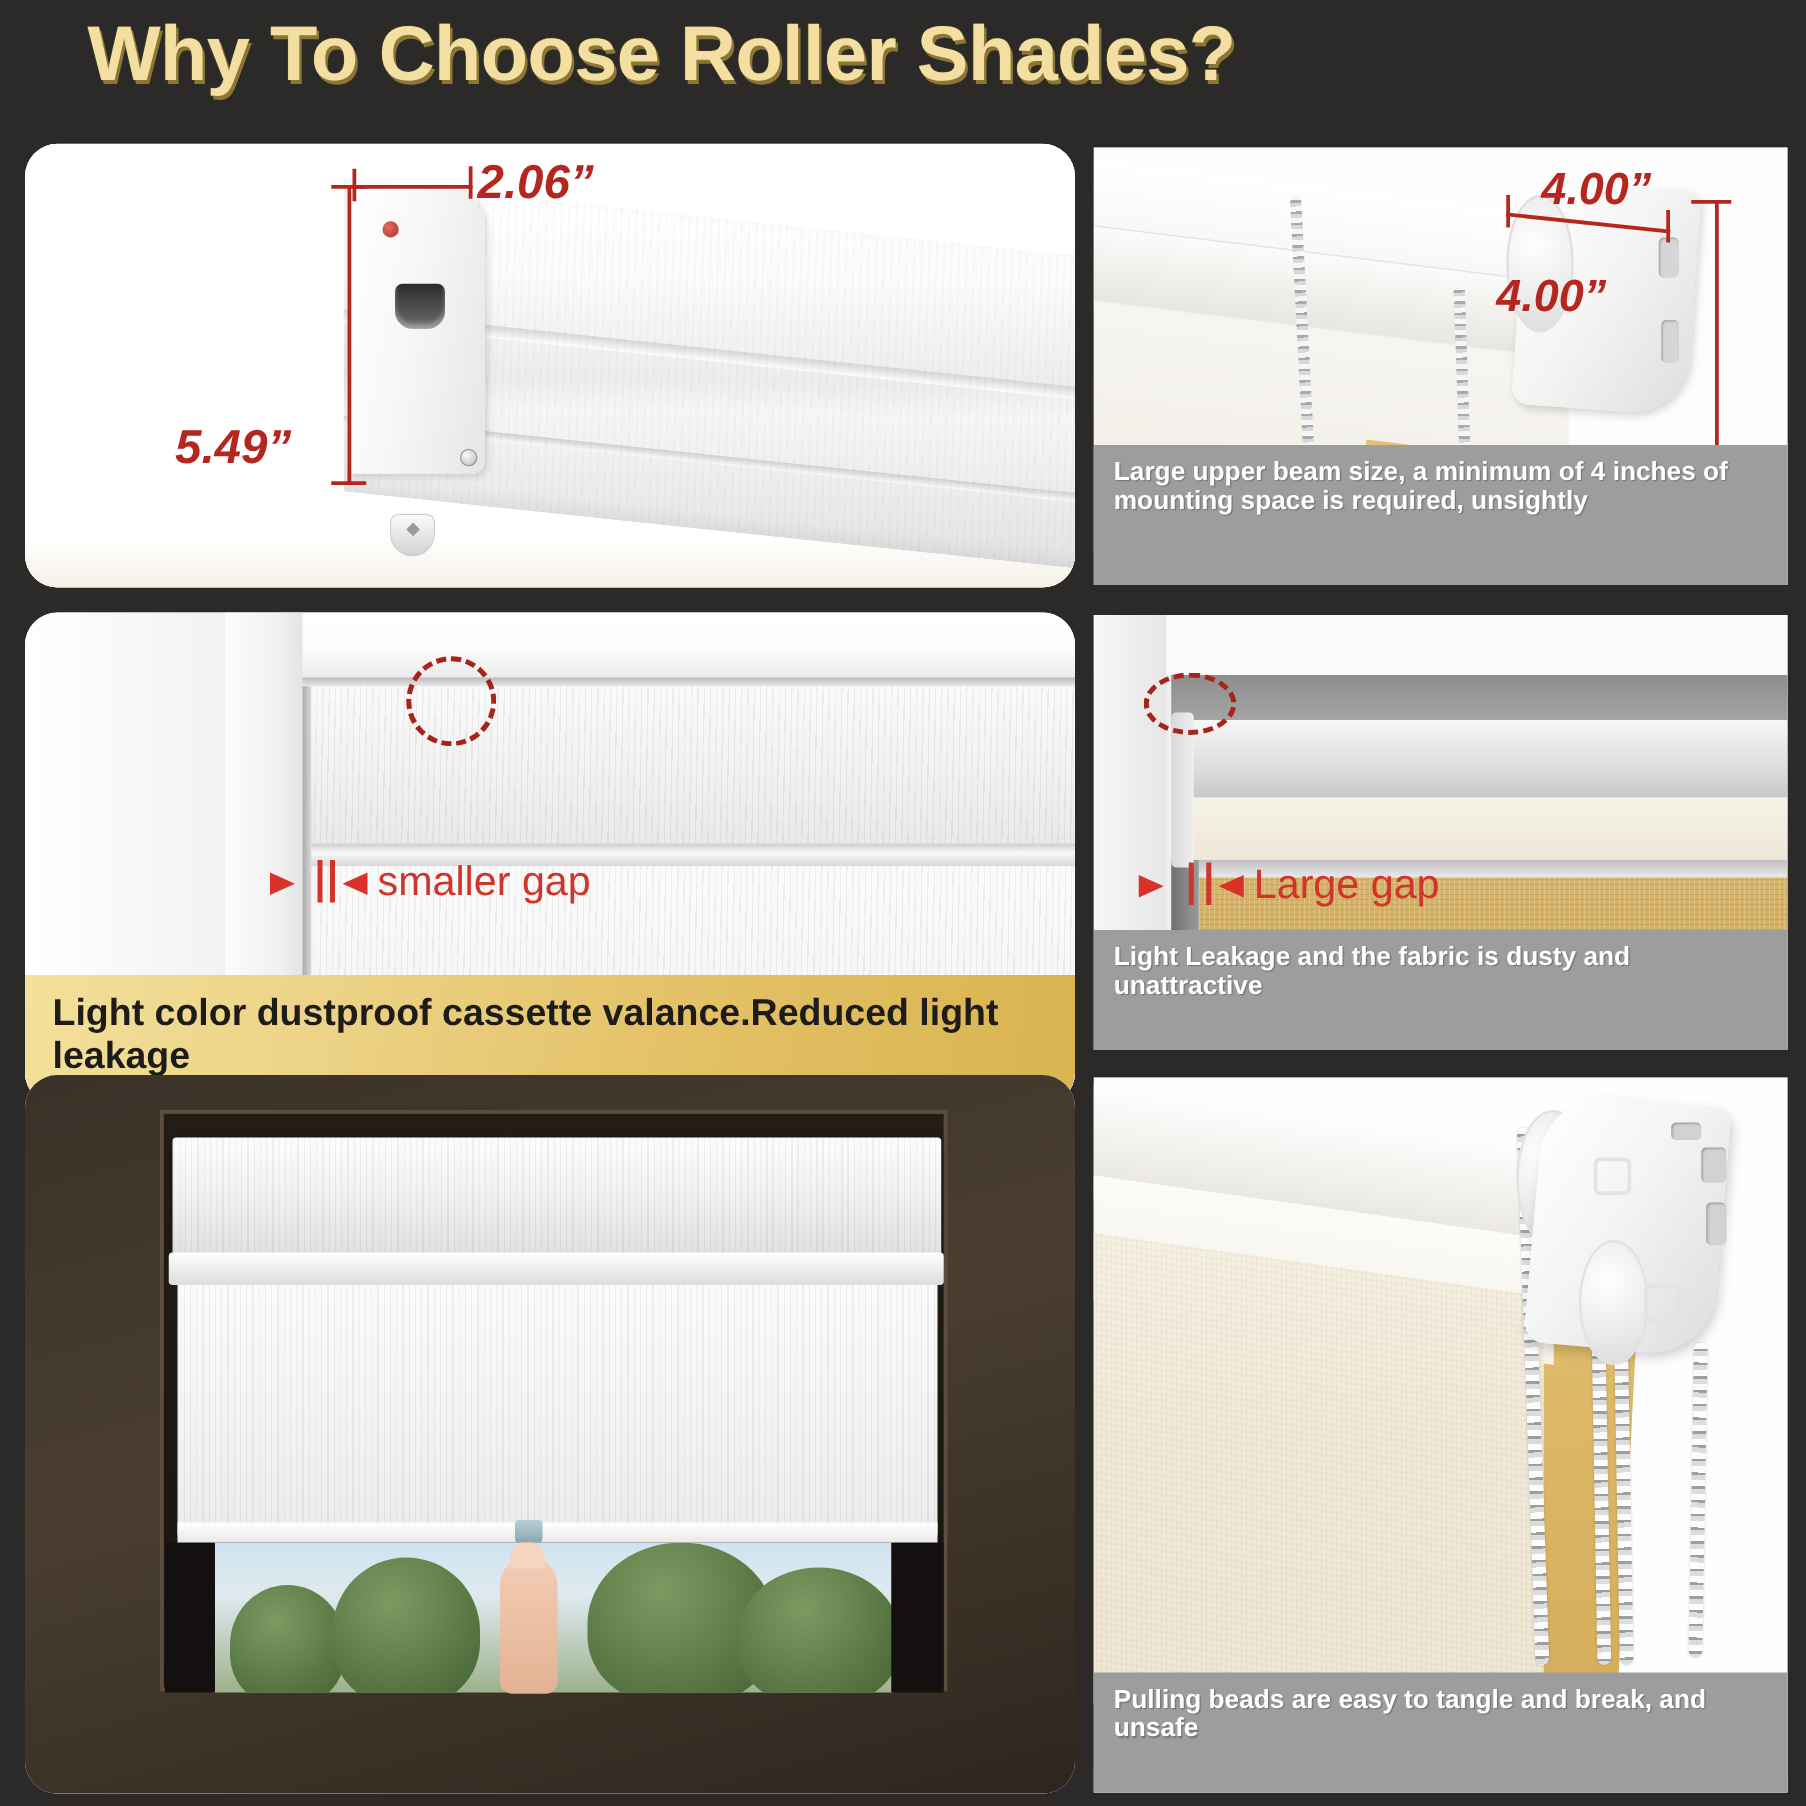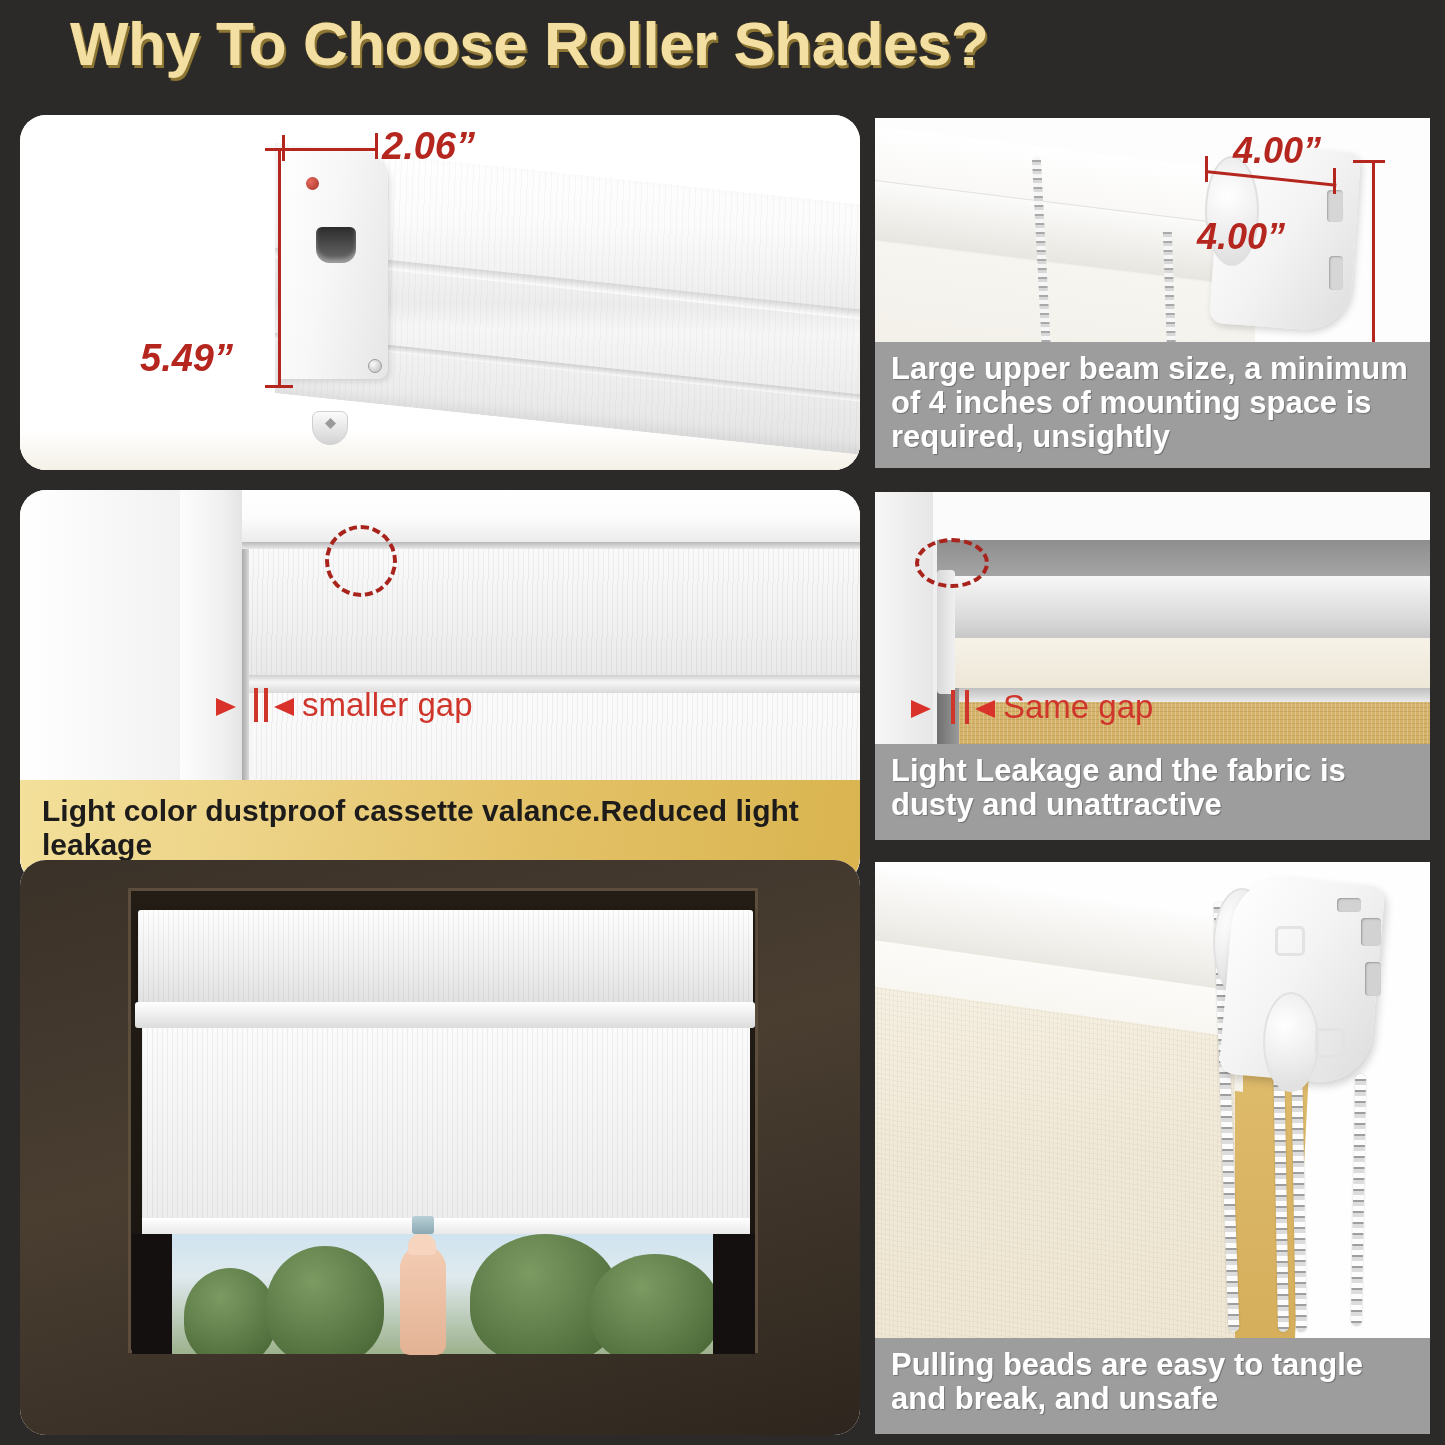--- a/index.html
+++ b/index.html
@@ -62,21 +62,21 @@
     border-bottom-left-radius: 26px;
     border-bottom-right-radius: 26px;
     min-height: 104px;
   }
   .caption.gray {
     background: #9d9d9d;
     color: #ffffff;
     text-shadow: 1px 1px 1px rgba(0,0,0,.28);
     min-height: 96px;
     padding: 10px 16px 14px 16px;
-    font-size: 31px;
+    font-size: 21px;
     line-height: 1.10;
   }
   .caption.tall { min-height: 112px; }
 
   
   .dim-label {
     position: absolute;
     color: #b5261f;
     font-weight: bold;
     white-space: nowrap;
@@ -540,21 +540,21 @@
       <div class="p4-darkedge"></div>
       <div class="p4-wall"></div>
       <div class="p4-clip"></div>
 
       <div class="dash-circle" style="left:40px; top:46px; width:74px; height:50px;"></div>
 
       <div class="arrow-r" style="left:36px; top:208px;"></div>
       <div class="gap-bar" style="left:76px; top:198px; height:34px;"></div>
       <div class="gap-bar" style="left:90px; top:198px; height:34px;"></div>
       <div class="arrow-l" style="left:100px; top:208px;"></div>
-      <div class="gap-label" style="left:128px; top:196px;">Same gap</div>
+      <div class="gap-label" style="left:128px; top:196px;">Large gap</div>
     </div>
     <div class="caption gray">Light Leakage and the fabric is dusty and unattractive</div>
   </div>
 
   <div class="panel left row3">
     <div class="media">
       <div class="p5-wall"></div>
       <div class="p5-recess"></div>
       <div class="p5-glass">
         <div class="p5-tree" style="left:14px;  width:92px;  height:96px;"></div>

